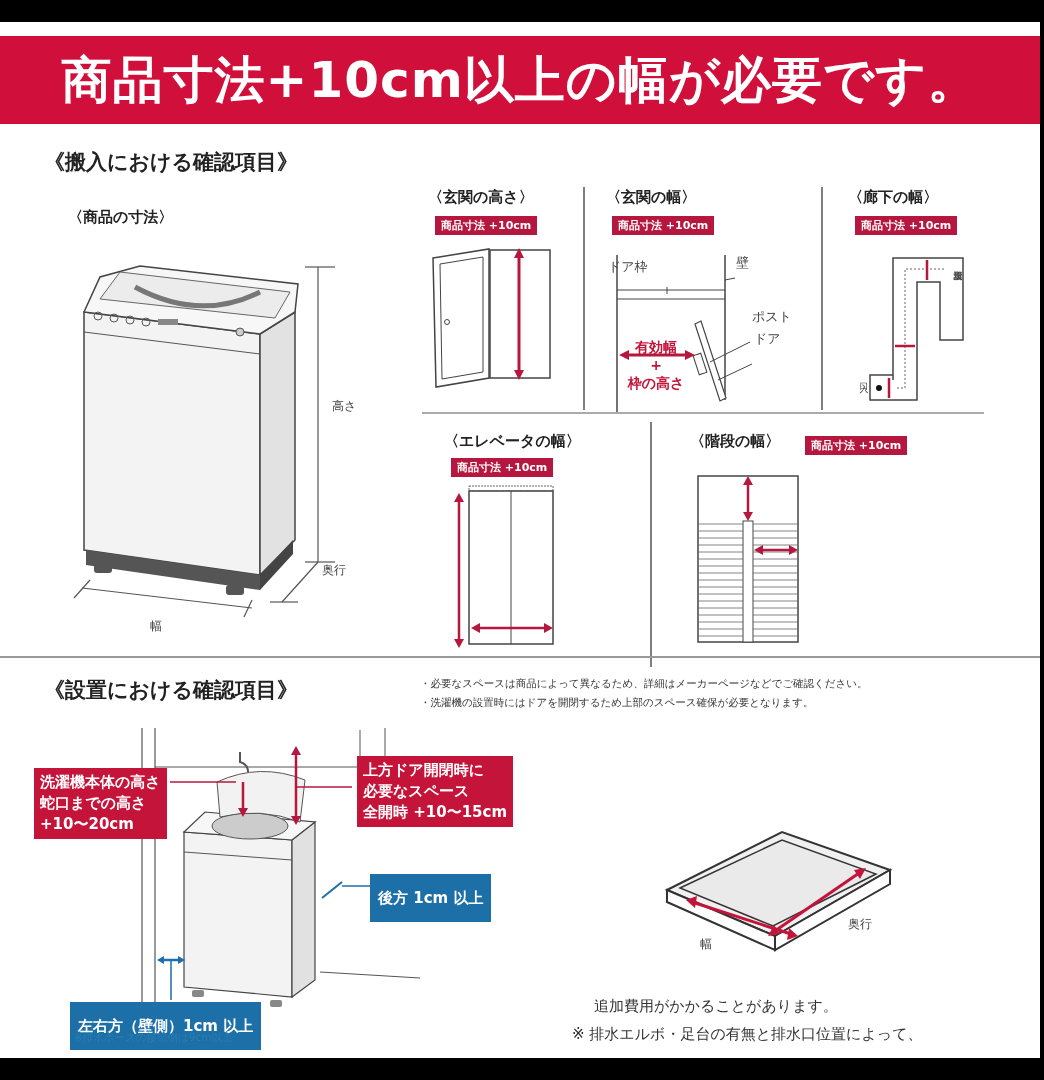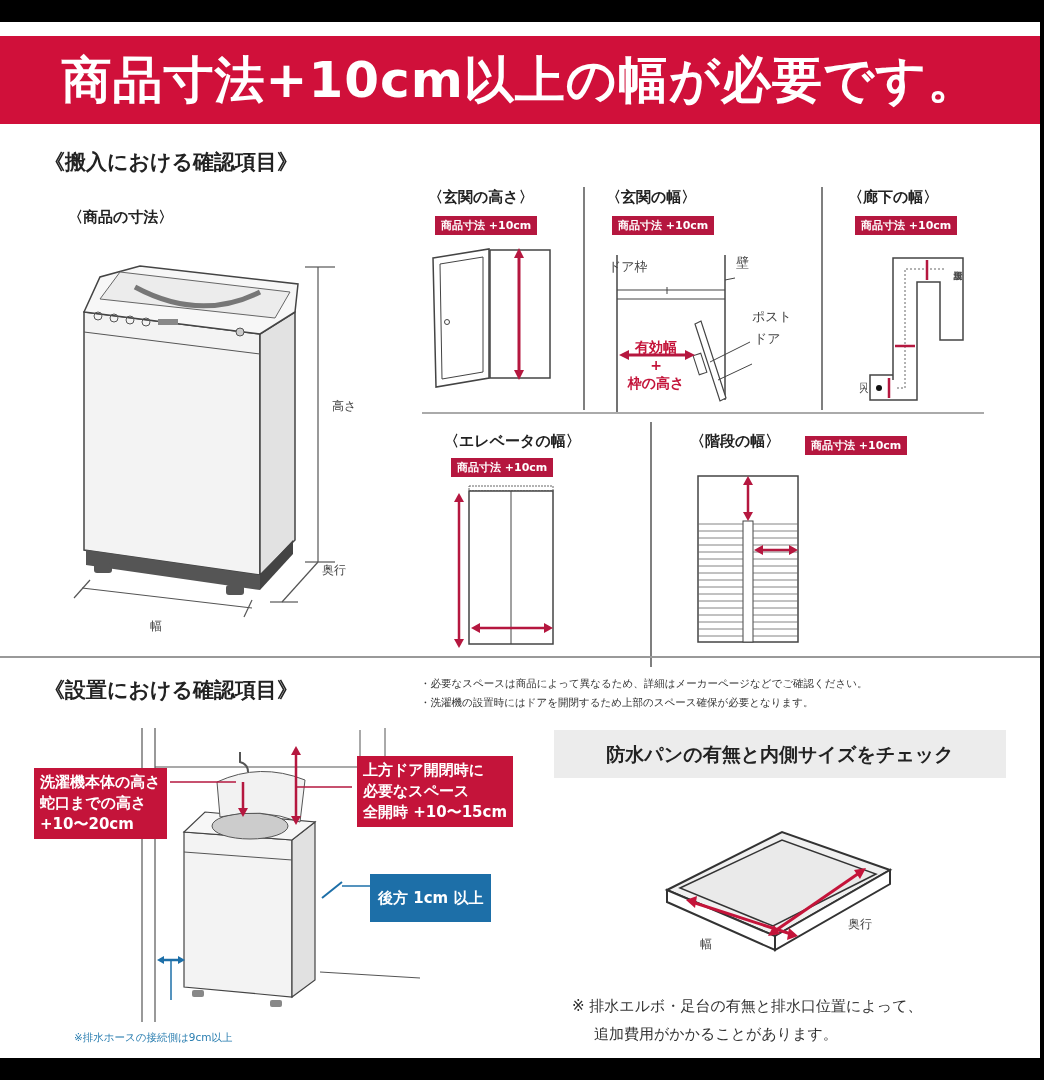--- a/index.html
+++ b/index.html
@@ -234,34 +234,34 @@
     <div>洗濯機本体の高さ</div>
     <div>蛇口までの高さ</div>
     <div>+10〜20cm</div>
   </div>
   <div class="abs redbox" style="left:357px;top:734px;">
     <div>上方ドア開閉時に</div>
     <div>必要なスペース</div>
     <div>全開時 +10〜15cm</div>
   </div>
   <div class="abs bluebox" style="left:370px;top:852px;">後方 1cm 以上</div>
+  <div class="abs bluebox" style="left:70px;top:980px;">左右方（壁側）1cm 以上</div>
   <div class="abs small-blue" style="left:74px;top:1009px;">※排水ホースの接続側は9cm以上</div>
 
-  <div class="abs graybar" style="left:554px;top:708px;width:452px;height:48px;line-height:48px;">防水パンの有無と内側サイズをチェック</div>
   <svg style="left:0;top:0;" width="1040" height="1036">
     <polygon points="667,868 782,810 890,848 775,914" fill="#f0f0f0" stroke="#333" stroke-width="2"></polygon>
     <polygon points="667,868 667,880 775,928 775,914" fill="#fff" stroke="#333" stroke-width="2"></polygon>
     <polygon points="775,914 775,928 890,862 890,848" fill="#fff" stroke="#333" stroke-width="2"></polygon>
     <polygon points="680,866 782,818 876,852 773,904" fill="#eaeaea" stroke="#333" stroke-width="1.5"></polygon>
     <line x1="692" y1="880" x2="794" y2="913" stroke="#c4143a" stroke-width="3"></line>
     <line x1="772" y1="911" x2="862" y2="849" stroke="#c4143a" stroke-width="3"></line>
     <polygon points="686,878 697,874 695,886" fill="#c4143a"></polygon>
     <polygon points="798,914 787,918 789,906" fill="#c4143a"></polygon>
     <polygon points="866,846 860,857 854,848" fill="#c4143a"></polygon>
     <polygon points="768,914 774,903 780,912" fill="#c4143a"></polygon>
   </svg>
   <div class="abs lbl" style="left:700px;top:914px;">幅</div>
   <div class="abs lbl" style="left:848px;top:894px;">奥行</div>
   <div class="abs pan-note" style="left:572px;top:970px;">
+    <div style="padding-left:22px;">追加費用がかかることがあります。</div>
     <div>※ 排水エルボ・足台の有無と排水口位置によって、</div>
-    <div style="padding-left:22px;">追加費用がかかることがあります。</div>
   </div>
 </div>
 
 </body></html>

